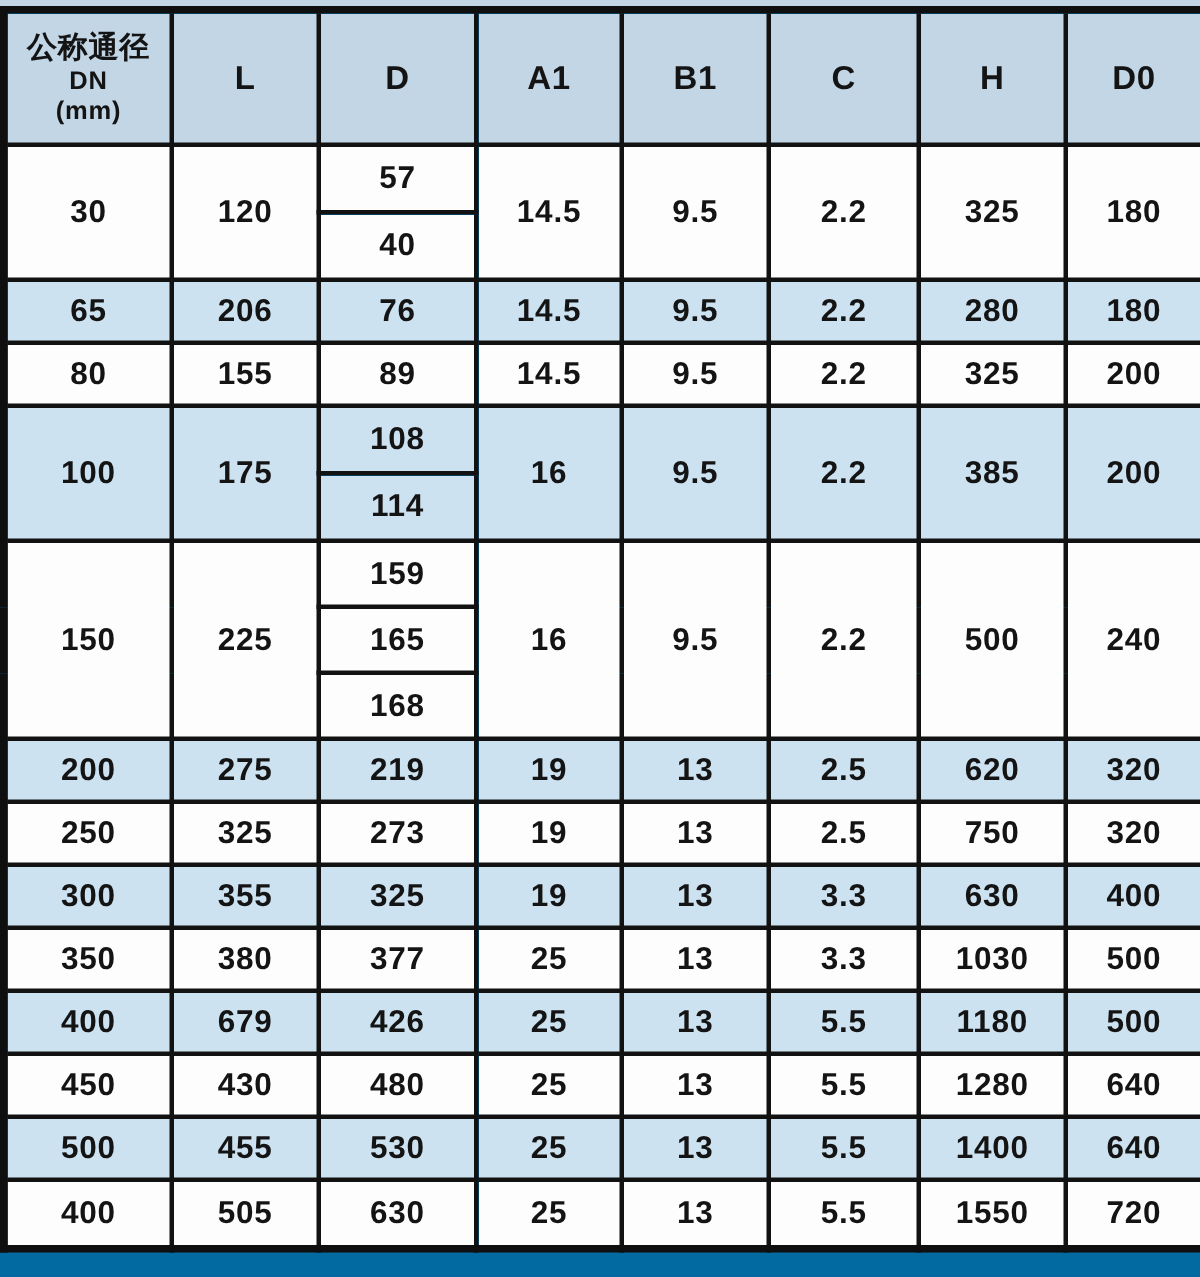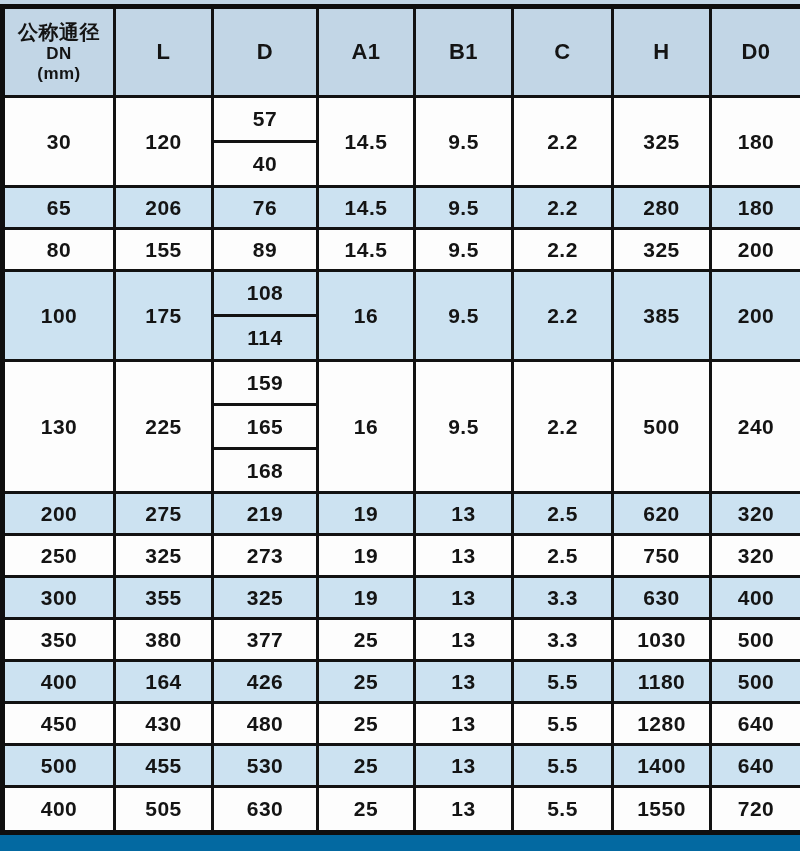--- a/index.html
+++ b/index.html
@@ -144,21 +144,21 @@
       <td rowspan="2">9.5</td>
       <td rowspan="2">2.2</td>
       <td rowspan="2">385</td>
       <td rowspan="2">200</td>
     </tr>
     <tr class="shade h-sub2">
       <td>114</td>
     </tr>
 
     <tr class="plain h-sub3">
-      <td rowspan="3">130</td>
+      <td rowspan="3">150</td>
       <td rowspan="3">225</td>
       <td>159</td>
       <td rowspan="3">16</td>
       <td rowspan="3">9.5</td>
       <td rowspan="3">2.2</td>
       <td rowspan="3">500</td>
       <td rowspan="3">240</td>
     </tr>
     <tr class="plain h-sub3">
       <td>165</td>
@@ -206,21 +206,21 @@
       <td>377</td>
       <td>25</td>
       <td>13</td>
       <td>3.3</td>
       <td>1030</td>
       <td>500</td>
     </tr>
 
     <tr class="shade h-single">
       <td>400</td>
-      <td>164</td>
+      <td>679</td>
       <td>426</td>
       <td>25</td>
       <td>13</td>
       <td>5.5</td>
       <td>1180</td>
       <td>500</td>
     </tr>
 
     <tr class="plain h-single">
       <td>450</td>

